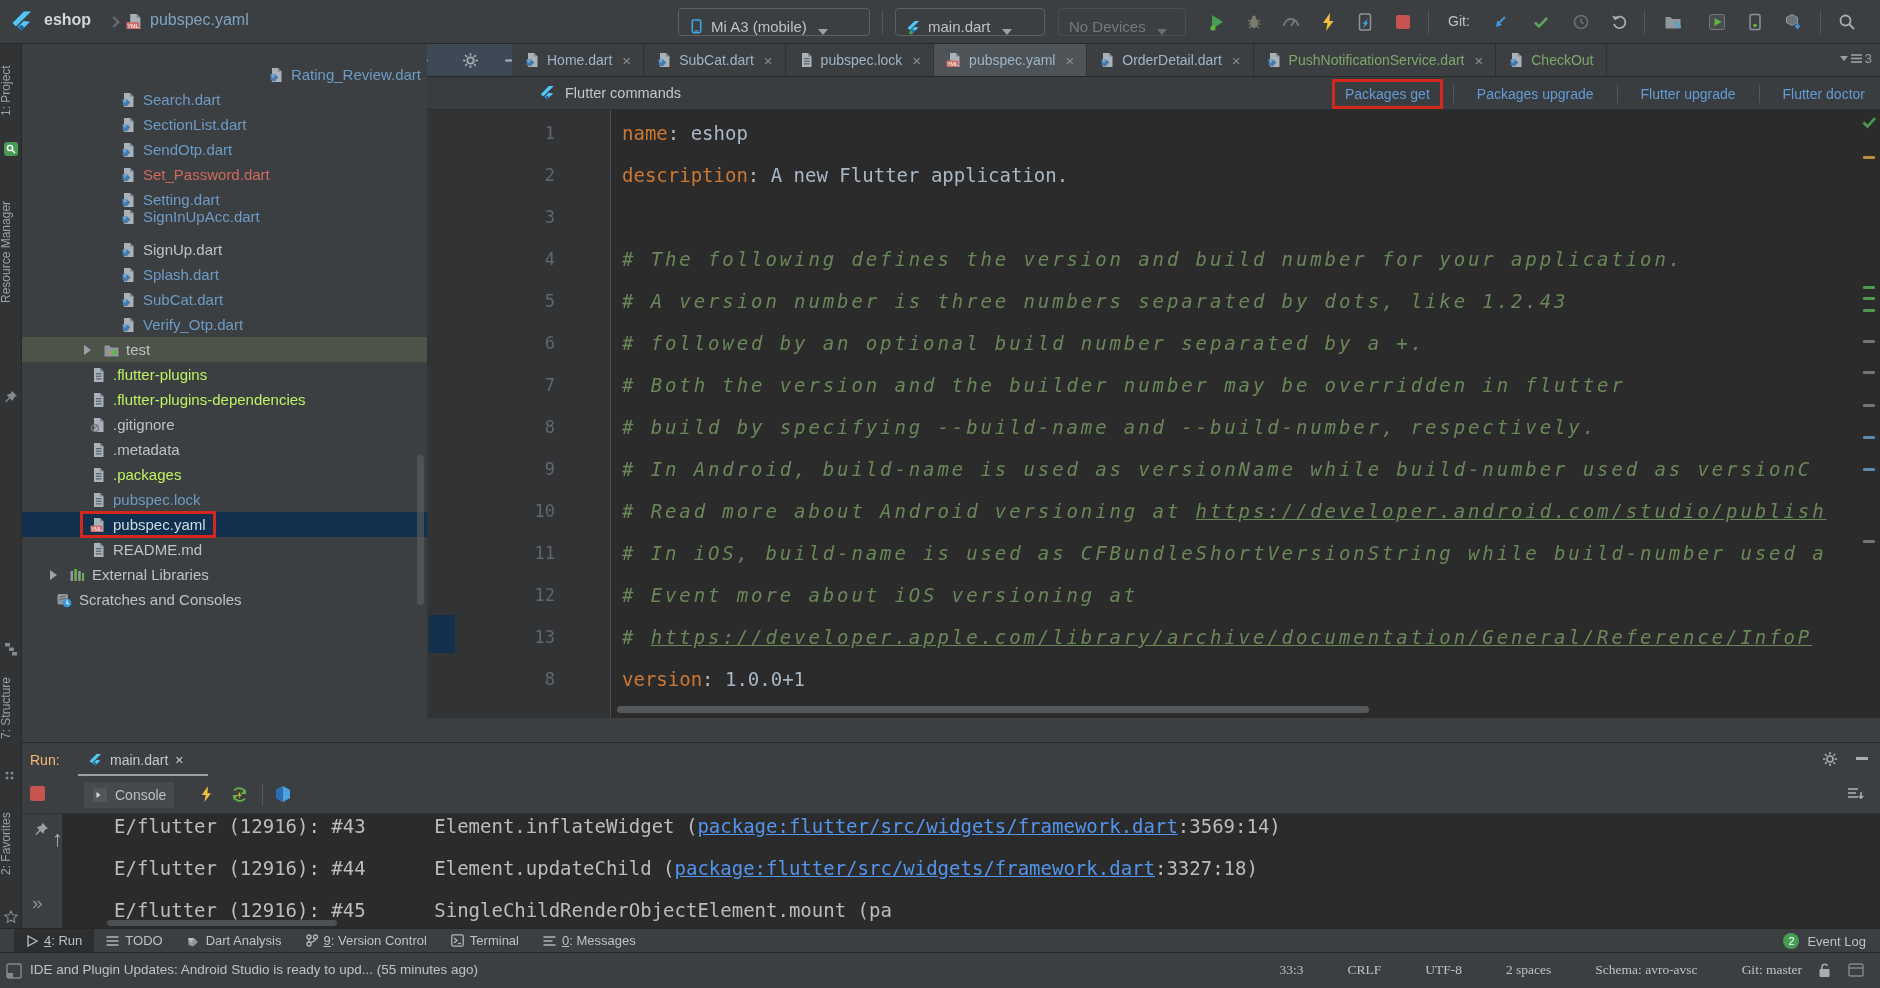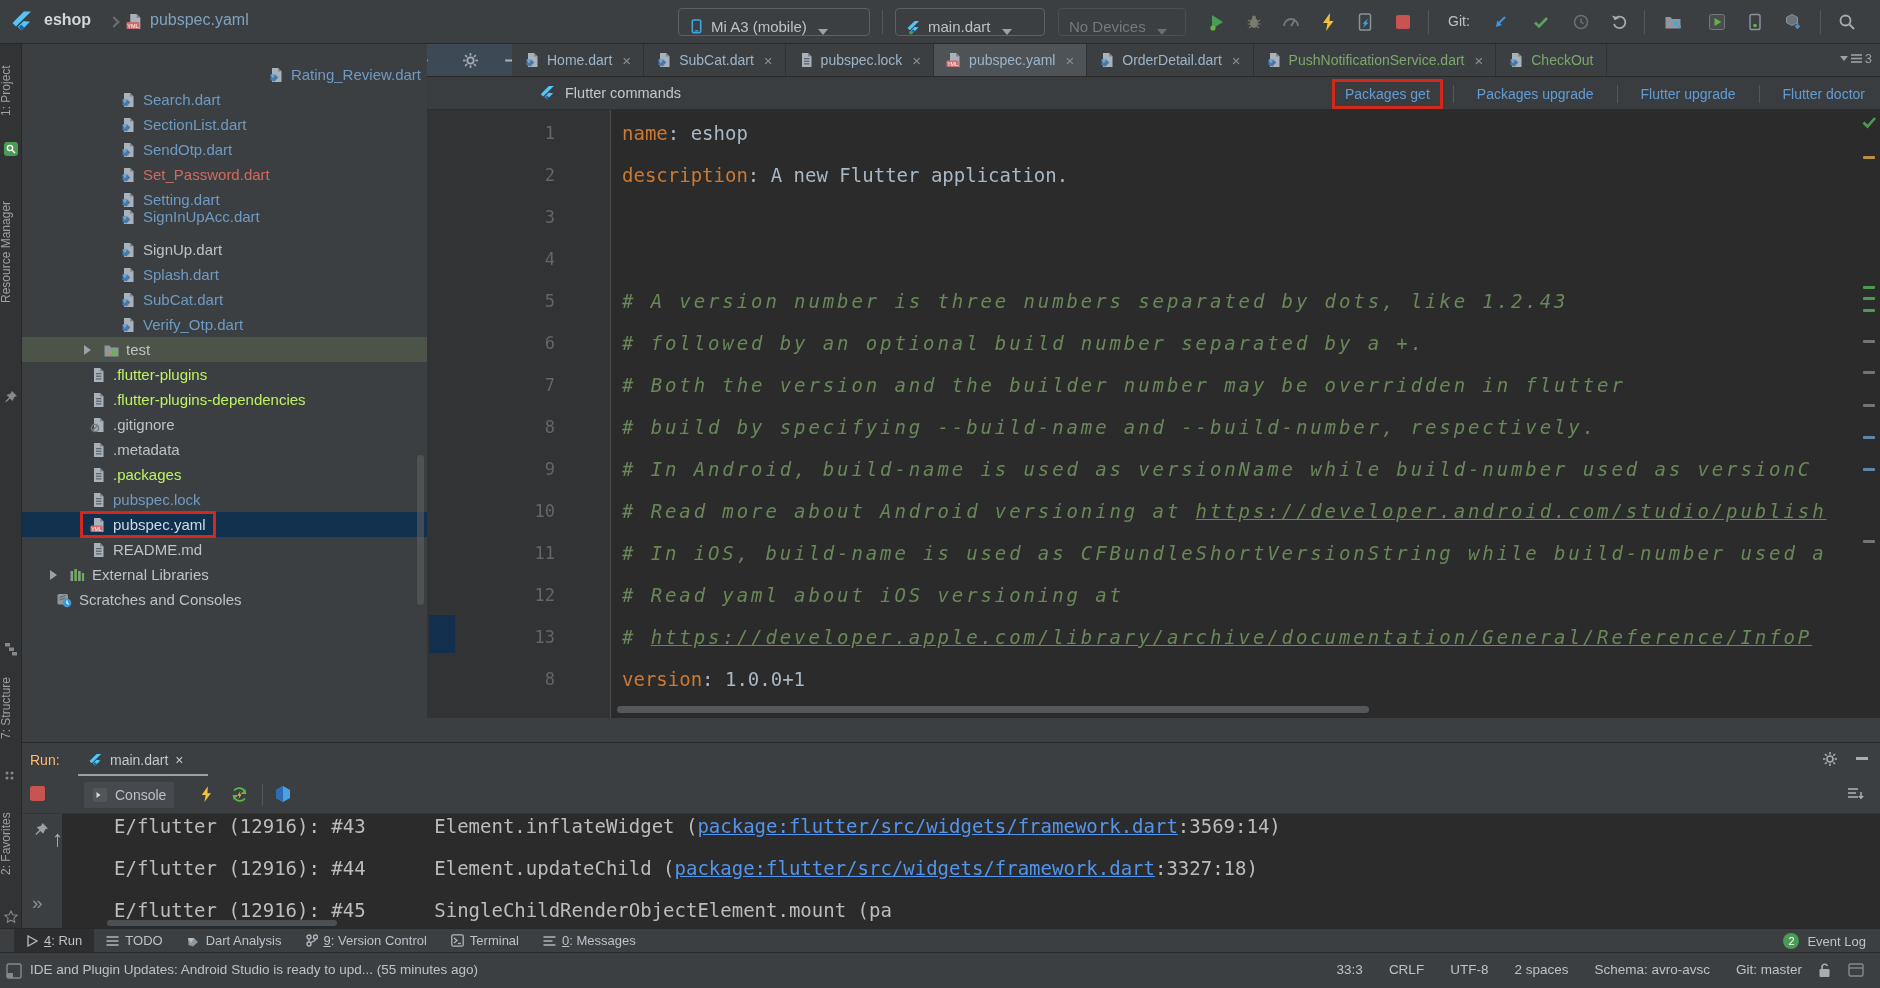--- a/index.html
+++ b/index.html
@@ -94,21 +94,21 @@
   
   .bottom-bar { position:absolute; left:0; top:928px; width:1880px; height:24px; background:#3c3f41; border-top:1px solid #282828; display:flex; align-items:center; }
   .bb-item { display:flex; align-items:center; gap:6px; font-size:13px; color:#bdc2c7; padding:0 12px; height:24px; }
   .bb-item.active { background:#2c2e2f; }
   .event-log { position:absolute; right:14px; top:0; height:24px; display:flex; align-items:center; gap:8px; font-size:13px; }
   .badge { width:16px; height:16px; border-radius:50%; background:#499c54; color:#fff; font-size:11px; display:flex; align-items:center; justify-content:center; }
 
   
   .status-bar { position:absolute; left:0; top:952px; width:1880px; height:36px; background:#3c3f41; border-top:1px solid #282828; }
   .status-msg { position:absolute; left:30px; top:9px; font-size:13.5px; color:#bdc2c7; }
-  .status-right { position:absolute; right:78px; top:9px; display:flex; gap:26px; font-size:13.5px; color:#bdc2c7; }
+  .status-right { position:absolute; right:78px; top:9px; display:flex; gap:44px; font-size:13.5px; color:#bdc2c7;font-family:Liberation Serif, serif; }
 </style>
 </head>
 <body>
 
 <div class="toolbar">
   <span class="abs" style="left:10px;top:10px;width:24px;height:24px;">
     <svg width="24" height="24" viewBox="0 0 24 24">
         <path fill="#54c5f8" d="M13.9 1.5 2.5 12.9l3.5 3.5L21 1.5z"></path>
         <path fill="#54c5f8" d="M13.7 10.9l-5.9 5.9 3.6 3.6 1.2-1.2 7.4-7.4z"></path>
         <path fill="#01579b" opacity=".85" d="M11.4 20.4l2.8-2.8-2.8-2.8-2.6 2z"></path>
@@ -767,29 +767,29 @@
     </div>
 </div>
 
 <div class="editor">
   <div class="gutter-bg"></div>
   <div class="caret-mark"></div>
   <div id="code-lines">
       <div class="code-line" style="top: 2px;"><span class="ln">1</span><span class="code-text"><span class="s-key">name</span><span class="s-pun">:</span><span class="s-val"> eshop</span></span></div>
       <div class="code-line" style="top: 44px;"><span class="ln">2</span><span class="code-text"><span class="s-key">description</span><span class="s-pun">:</span><span class="s-val"> A new Flutter application.</span></span></div>
       <div class="code-line" style="top: 86px;"><span class="ln">3</span><span class="code-text"></span></div>
-      <div class="code-line" style="top: 128px;"><span class="ln">4</span></div>
+      <div class="code-line" style="top: 128px;"><span class="ln">4</span><span class="code-text"><span class="s-com"># The following defines the version and build number for your application.</span></span></div>
       <div class="code-line" style="top: 170px;"><span class="ln">5</span><span class="code-text"><span class="s-com"># A version number is three numbers separated by dots, like 1.2.43</span></span></div>
       <div class="code-line" style="top: 212px;"><span class="ln">6</span><span class="code-text"><span class="s-com"># followed by an optional build number separated by a +.</span></span></div>
       <div class="code-line" style="top: 254px;"><span class="ln">7</span><span class="code-text"><span class="s-com"># Both the version and the builder number may be overridden in flutter</span></span></div>
       <div class="code-line" style="top: 296px;"><span class="ln">8</span><span class="code-text"><span class="s-com"># build by specifying --build-name and --build-number, respectively.</span></span></div>
       <div class="code-line" style="top: 338px;"><span class="ln">9</span><span class="code-text"><span class="s-com"># In Android, build-name is used as versionName while build-number used as versionC</span></span></div>
       <div class="code-line" style="top: 380px;"><span class="ln">10</span><span class="code-text"><span class="s-com"># Read more about Android versioning at </span><span class="s-comlink">https://developer.android.com/studio/publish</span></span></div>
       <div class="code-line" style="top: 422px;"><span class="ln">11</span><span class="code-text"><span class="s-com"># In iOS, build-name is used as CFBundleShortVersionString while build-number used a</span></span></div>
-      <div class="code-line" style="top: 464px;"><span class="ln">12</span><span class="code-text"><span class="s-com"># Read yaml about iOS versioning at</span></span></div>
+      <div class="code-line" style="top: 464px;"><span class="ln">12</span><span class="code-text"><span class="s-com"># Event more about iOS versioning at</span></span></div>
       <div class="code-line" style="top: 506px;"><span class="ln">13</span><span class="code-text"><span class="s-com"># </span><span class="s-comlink">https://developer.apple.com/library/archive/documentation/General/Reference/InfoP</span></span></div>
       <div class="code-line" style="top: 548px;"><span class="ln">8</span><span class="code-text"><span class="s-key">version</span><span class="s-pun">:</span><span class="s-val"> 1.0.0+1</span></span></div>
     </div>
   <div class="h-scroll"></div>
 
   <div class="error-stripe">
     <svg class="abs" style="left:3px;top:4px;" width="16" height="16" viewBox="0 0 16 16">
         <path d="M2.5 8.5l4 4L14 4" fill="none" stroke="#4f9a52" stroke-width="2.6"></path>
       </svg>
     <div id="stripe-marks">

